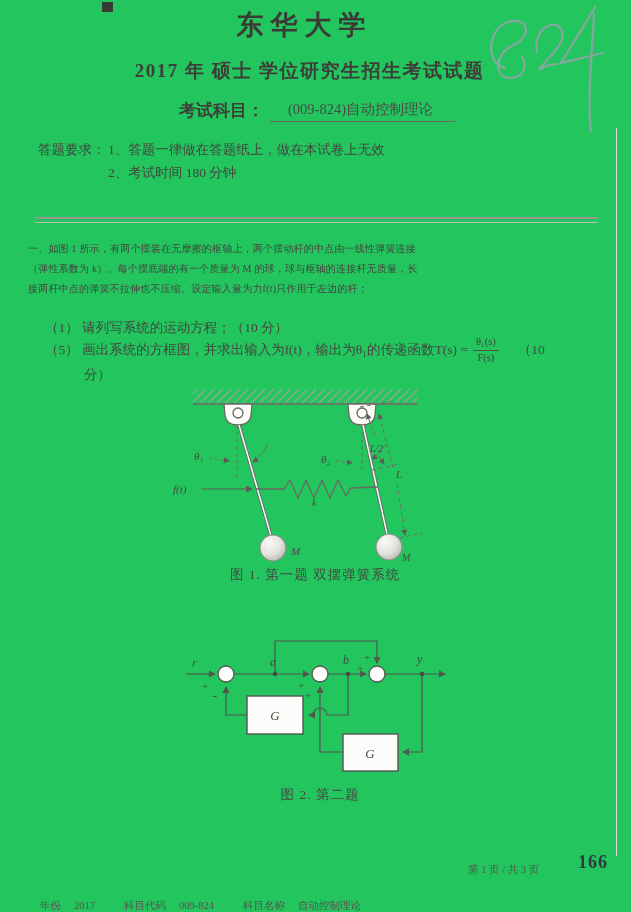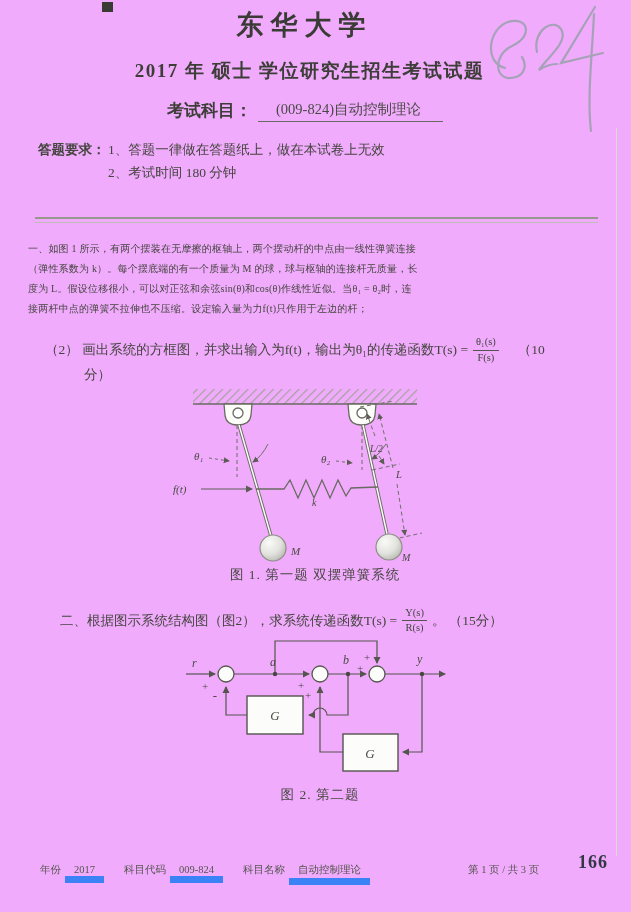--- a/index.html
+++ b/index.html
@@ -1,40 +1,40 @@
 <!DOCTYPE html>
 <html><head>
 <meta charset="utf-8">
 <style>
   html,body{margin:0;padding:0;background:#e9e9e4;}
   .page{
     position:relative;width:631px;height:912px;margin:0 auto;
-    background:#f0abfc;overflow:hidden;
+    background:#22c55e;overflow:hidden;
     font-family:"Liberation Serif","DejaVu Serif",serif;
     color:#45453f;
   }
   .abs{position:absolute;}
   .uni-title{left:0;right:22px;top:7px;text-align:center;font-size:27px;font-weight:bold;letter-spacing:7px;color:#3b3b36;}
   .exam-title{left:0;right:12px;top:58px;text-align:center;font-size:19px;font-weight:bold;letter-spacing:1.5px;color:#3e3e39;}
-  .subject-line{left:167px;top:98px;font-size:17px;font-weight:bold;color:#3e3e39;}
+  .subject-line{left:179px;top:98px;font-size:17px;font-weight:bold;color:#3e3e39;}
   .subject-value{display:inline-block;font-size:14.5px;font-weight:normal;color:#4a4a44;border-bottom:1.3px solid #6a6a62;padding:2px 22px 2px 18px;margin-left:6px;vertical-align:bottom;}
-  .req-label{left:38px;top:141px;font-size:13.5px;font-weight:bold;}
+  .req-label{left:38px;top:141px;font-size:13.5px;}
   .req-item{font-size:13.5px;}
   .divider{left:35px;top:217px;width:563px;height:3px;border-top:2px solid #97978e;border-bottom:1px solid #bdbdb4;}
   .q1-para{left:28px;top:239px;width:582px;font-size:10px;line-height:20px;letter-spacing:0.2px;}
   .q1-item{left:45px;font-size:13.5px;}
   .flexline{display:flex;align-items:center;white-space:nowrap;}
   .frac{display:inline-block;text-align:center;font-size:10.5px;line-height:1.15;margin:8px 5px;color:#45453f;}
   .frac .num{display:block;border-bottom:1px solid #55554f;padding:0 3px 1px 3px;}
   .frac .den{display:block;padding-top:1px;}
   .fig-caption{text-align:center;font-size:13.5px;letter-spacing:1px;color:#474741;}
   .q2-line{left:60px;top:599px;font-size:13.5px;}
   .footer{left:40px;top:863px;font-size:10.5px;color:#55554e;display:flex;align-items:baseline;white-space:nowrap;}
   .uval{border-bottom:7px solid #3b82f6;padding:0 9px 1px 9px;margin:0 4px;}
-  .flabel{margin-left:16px;}
+  .flabel{margin-left:16px;margin-top:36px;}
   .flabel:first-child{margin-left:0;}
   .page-indicator{left:468px;top:863px;font-size:10.5px;color:#55554e;}
   .stamp{left:578px;top:852px;font-size:18px;font-weight:bold;color:#313843;letter-spacing:1px;}
   .scan-right-edge{left:616px;top:128px;width:1px;height:728px;background:#dadad2;}
   .corner-mark{left:102px;top:2px;width:11px;height:10px;background:#3a3a35;}
   svg text{font-family:"Liberation Serif","DejaVu Serif",serif;}
 </style>
 </head>
 <body>
 
@@ -60,25 +60,25 @@
 
   <div class="abs req-label">答题要求：</div>
   <div class="abs req-item" style="left:108px;top:141px">1、答题一律做在答题纸上，做在本试卷上无效</div>
   <div class="abs req-item" style="left:108px;top:164px">2、考试时间 180 分钟</div>
 
   <div class="abs divider"></div>
 
   <div class="abs q1-para">
     <div>一、如图 1 所示，有两个摆装在无摩擦的枢轴上，两个摆动杆的中点由一线性弹簧连接</div>
     <div>（弹性系数为 k）。每个摆底端的有一个质量为 M 的球，球与枢轴的连接杆无质量，长</div>
-    <div>度为 L。假设位移很小，可以对正弦和余弦sin(θ)和cos(θ)作线性近似。当θ₁ = θ₂时，连</div>
     <div>接两杆中点的弹簧不拉伸也不压缩。设定输入量为力f(t)只作用于左边的杆；</div>
   </div>
+  <div class="abs q1-item" style="top:319px">（1） 请列写系统的运动方程；（10 分）</div>
   <div class="abs q1-item flexline" style="top:337px;height:26px">
-    <span>（2） 画出系统的方框图，并求出输入为f(t)，输出为θ₁的传递函数T(s) =</span>
+    <span>（5） 画出系统的方框图，并求出输入为f(t)，输出为θ₁的传递函数T(s) =</span>
     <span class="frac">
       <span class="num">θ₁(s)</span>
       <span class="den">F(s)</span>
     </span>
     <span style="margin-left:14px">（10</span>
   </div>
   <div class="abs q1-item" style="left:84px;top:366px">分）</div>
 
   <svg class="abs" style="left:165px;top:385px;width:300px;height:195px" viewBox="165 385 300 195">
     <defs>
@@ -155,28 +155,20 @@
       <text x="173" y="493" font-size="11">f(t)</text>
       <text x="312" y="506" font-size="10">k</text>
       <text x="370" y="452" font-size="9.5">L/2</text>
       <text x="396" y="478" font-size="10.5">L</text>
       <text x="291" y="555" font-size="11">M</text>
       <text x="402" y="561" font-size="10">M</text>
     </g>
   </svg>
   <div class="abs fig-caption" style="left:165px;top:566px;width:300px">图 1. 第一题 双摆弹簧系统</div>
 
-  <div class="abs q2-line flexline">
-    <span>二、根据图示系统结构图（图2），求系统传递函数T(s) =</span>
-    <span class="frac">
-      <span class="num">Y(s)</span>
-      <span class="den">R(s)</span>
-    </span>
-    <span>。 （15分）</span>
-  </div>
 
   <svg class="abs" style="left:180px;top:630px;width:280px;height:175px" viewBox="180 630 280 175">
     <defs>
       <marker id="arr2" markerWidth="7" markerHeight="7" refX="5.2" refY="3" orient="auto">
         <path d="M0,0 L6,3 L0,6 Z" fill="#55554e"></path>
       </marker>
     </defs>
 
     <g fill="none" stroke="#55554e" stroke-width="1.2">
       <line x1="186" y1="674" x2="215" y2="674" marker-end="url(#arr2)"></line>

